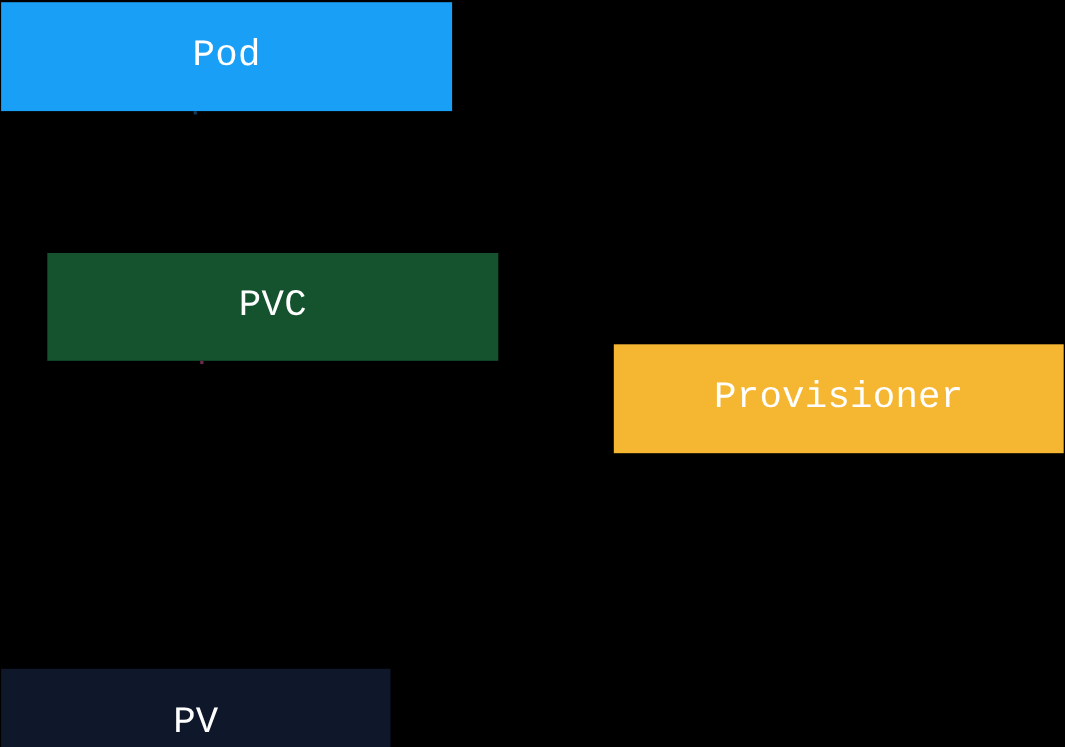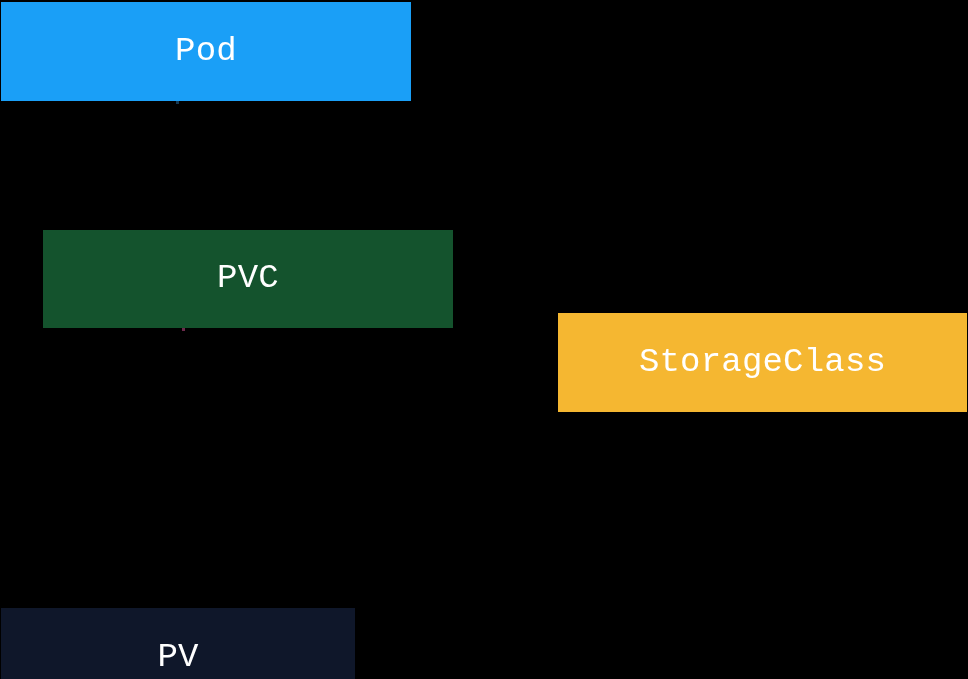--- a/index.html
+++ b/index.html
@@ -56,21 +56,21 @@
 
   <div class="node" id="node-pvc" style="left: 1px; top: 230px; width: 410px; height: 98px; background: #14532d; margin-left: 42px;">
     <span class="node-label">PVC</span>
   </div>
 
   <div class="node" id="node-pv" style="left: 1px; top: 577px; width: 354px; height: 99px; background: #0f172a; margin-top: 31px;">
     <span class="node-label">PV</span>
   </div>
 
   <div class="node" id="node-storageclass" style="left: 558px; top: 313px; width: 409px; height: 99px; background: rgb(245, 183, 49);">
-    <span class="node-label">StorageClass</span>
+    <span class="node-label">Provisioner</span>
   </div>
 
 
   <div class="connector-stub" id="stub-pod-pvc" style="left: 176px; top: 101px; background: rgb(20, 58, 87);"></div>
 
   <div class="connector-stub" id="stub-pvc-pv" style="left: 182px; top: 328px; background: rgb(107, 42, 75);"></div>
 
 </div>
 
 </body></html>

